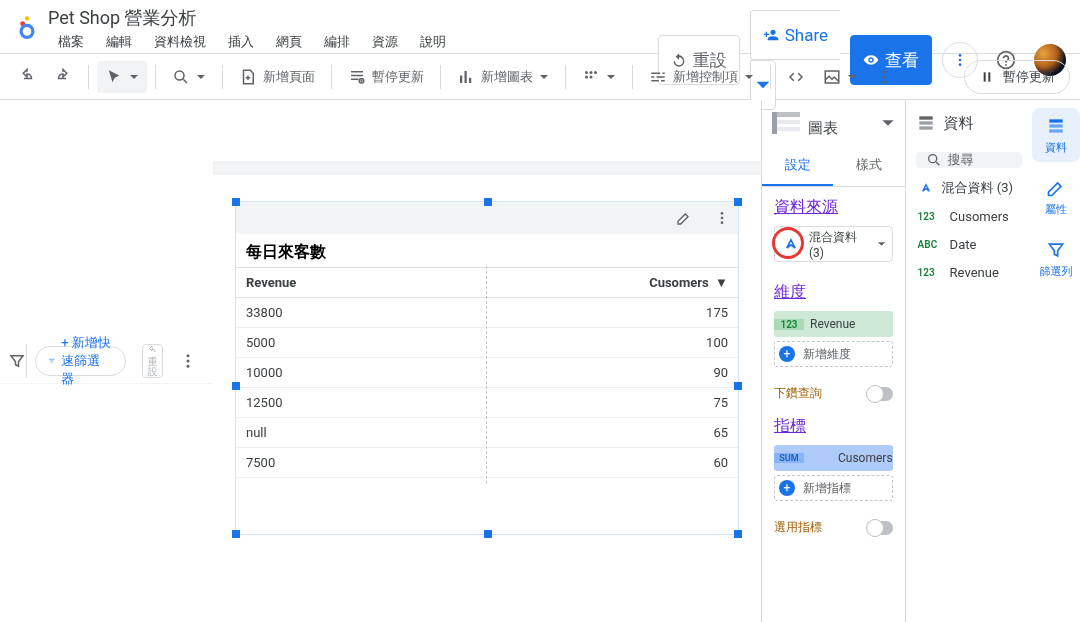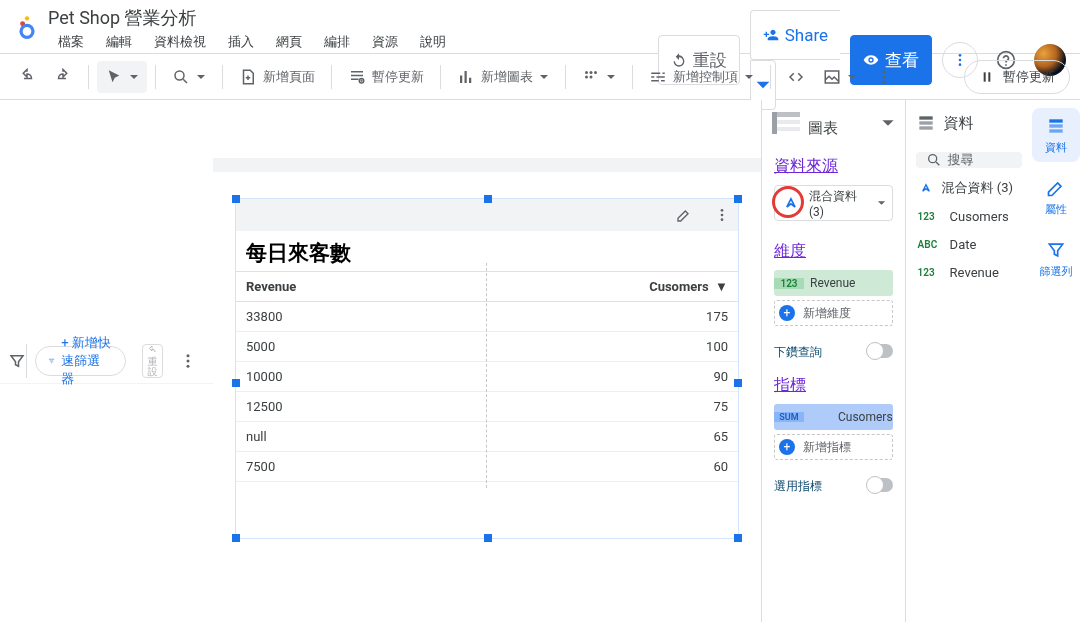--- a/index.html
+++ b/index.html
@@ -41,21 +41,21 @@
   .chip { display:flex; align-items:center; gap:6px; border:1px solid #dadce0; border-radius:16px; height:30px; padding:0 12px; color:#1a73e8; font-size:13px;}
   .canvas-toolbar .spacer{flex:1;}
   .reset-small { border:1px solid #dadce0; border-radius:4px; height:34px; width:38px; display:flex; flex-direction:column; align-items:center; justify-content:center; font-size:10px; line-height:10px; color:#b0b4b9;}
   .canvas-body { flex:1; background:#fff; position:relative; padding-top:14px;}
   .page-strip { height:14px; background:#f1f3f4; position:absolute; top:0; left:0; right:0;}
   .page { margin: 26px 22px; position:relative;}
   .comp { position:relative; border:1px solid #d2e3fc; background:#fff; }
   .sel-handle { width:8px; height:8px; background:#1a73e8; position:absolute;}
   .component-hdr { display:flex; align-items:center; justify-content:flex-end; gap:6px; background:#f1f3f4; height:32px; }
   .component-hdr .ic{width:32px;height:32px;display:flex;align-items:center;justify-content:center;color:#5f6368;}
-  .card-title { font-weight:700; font-size:21px; color:#000; padding:8px 10px 4px 10px;}
+  .card-title { font-weight:700; font-size:16px; color:#000; padding:8px 10px 4px 10px;}
   table.data { width:100%; border-collapse:collapse; font-size:13px; }
   table.data th { text-align:left; font-weight:700; background:#fff; border-top:1px solid #e0e0e0; border-bottom:1px solid #e0e0e0; padding:7px 10px; }
   table.data th.rt, table.data td.rt{ text-align:right;}
   table.data td { padding:7px 10px; border-bottom:1px solid #eeeeee;}
   .col-sep { position:absolute; top:64px; bottom:50px; left:250px; border-left:1px dashed #c7c7c7;}
 
   
   .chart-panel { width:190px; border-right:1px solid #dadce0; display:flex; flex-direction:column;}
   .panel-hd { display:flex; align-items:center; height:46px; padding:0 10px; gap:8px; font-size:15px;}
   .panel-hd .grow{flex:1;margin-top:10px;}
@@ -68,21 +68,21 @@
   .ds-chip .ic{ width:22px;height:22px; display:flex;align-items:center;justify-content:center; color:#1a73e8;}
   .ds-chip .caret{margin-left:auto;}
   .red-ring { position:absolute; left:-3px; top:0px; width:32px; height:32px; border:3px solid #e53935; border-radius:50%; pointer-events:none;}
   .pill { display:flex; align-items:center; height:26px; border-radius:3px; font-size:12px; margin-bottom:4px; overflow:hidden;}
   .pill .type { width:30px; text-align:center; font-size:10px; font-weight:600;}
   .pill .nm{ padding-left:6px;}
   .pill.dim { background:#ceead6;} .pill.dim .type{background:#a8dab5; color:#188038;}
   .pill.met { background:#aecbfa;gap:28px;} .pill.met .type{background:#8ab4f8; color:#1a5fbf; font-size:9px;}
   .add-row { display:flex; align-items:center; height:26px; gap:8px; border:1px dashed #c7c7c7; border-radius:3px; padding:0 4px; color:#5f6368; font-size:12px;}
   .add-row .plus{ width:16px;height:16px;border-radius:50%;background:#1a73e8;color:#fff;display:flex;align-items:center;justify-content:center;font-size:12px;}
-  .toggle-row{ display:flex; justify-content:space-between; padding:8px 12px 4px 12px; font-size:12px; color:#0c4a6e;}
+  .toggle-row{ display:flex; align-items:center; justify-content:space-between; padding:8px 12px 4px 12px; font-size:12px; color:#a16207;}
   .switch { width:26px; height:14px; background:#bdc1c6; border-radius:7px; position:relative;}
   .switch::after{content:"";position:absolute;width:16px;height:16px;background:#fff;border:1px solid #bdc1c6;border-radius:50%;top:-2px;left:-1px;}
 
   
   .data-panel { width:200px; display:flex; flex-direction:column;}
   .search-row { display:flex; align-items:center; gap:6px; background:#f1f3f4; border-radius:4px; margin:6px 10px; height:16px; padding:0 10px; color:#5f6368;}
   .field-row { display:flex; align-items:center; gap:8px; height:28px; padding:0 12px; font-size:13px;}
   .ftype { font-size:10px; font-weight:600; width:24px; text-align:left;}
   .ftype.num{color:#188038;} .ftype.txt{color:#188038;} 
   .blend-ic{color:#1a73e8;}
@@ -380,20 +380,24 @@
           <rect x="0" y="0" width="28" height="5" fill="#bdc1c6"></rect>
           <rect x="0" y="8" width="28" height="4" fill="#e8eaed"></rect>
           <rect x="0" y="15" width="28" height="4" fill="#e8eaed"></rect>
           <rect x="0" y="0" width="5" height="22" fill="#9aa0a6"></rect>
         </svg>
       <span class="grow">圖表</span>
       <svg width="14" height="14" viewBox="0 0 10 10">
           <path d="M1 3l4 4 4-4z" fill="#5f6368"></path>
         </svg>
     </div>
+    <div class="tabs">
+      <div class="tab active">設定</div>
+      <div class="tab">樣式</div>
+    </div>
     <div class="section">
       <div class="section-label">資料來源</div>
       <div class="ds-chip">
         <div class="red-ring"></div>
         <div class="ic">
             <svg viewBox="0 0 24 24">
               <path d="M7 17l5-10 5 10M7 17l5-4 5 4" fill="none" stroke="#1a73e8" stroke-width="2"></path>
             </svg>
           </div>
         <span>混合資料 (3)</span>

